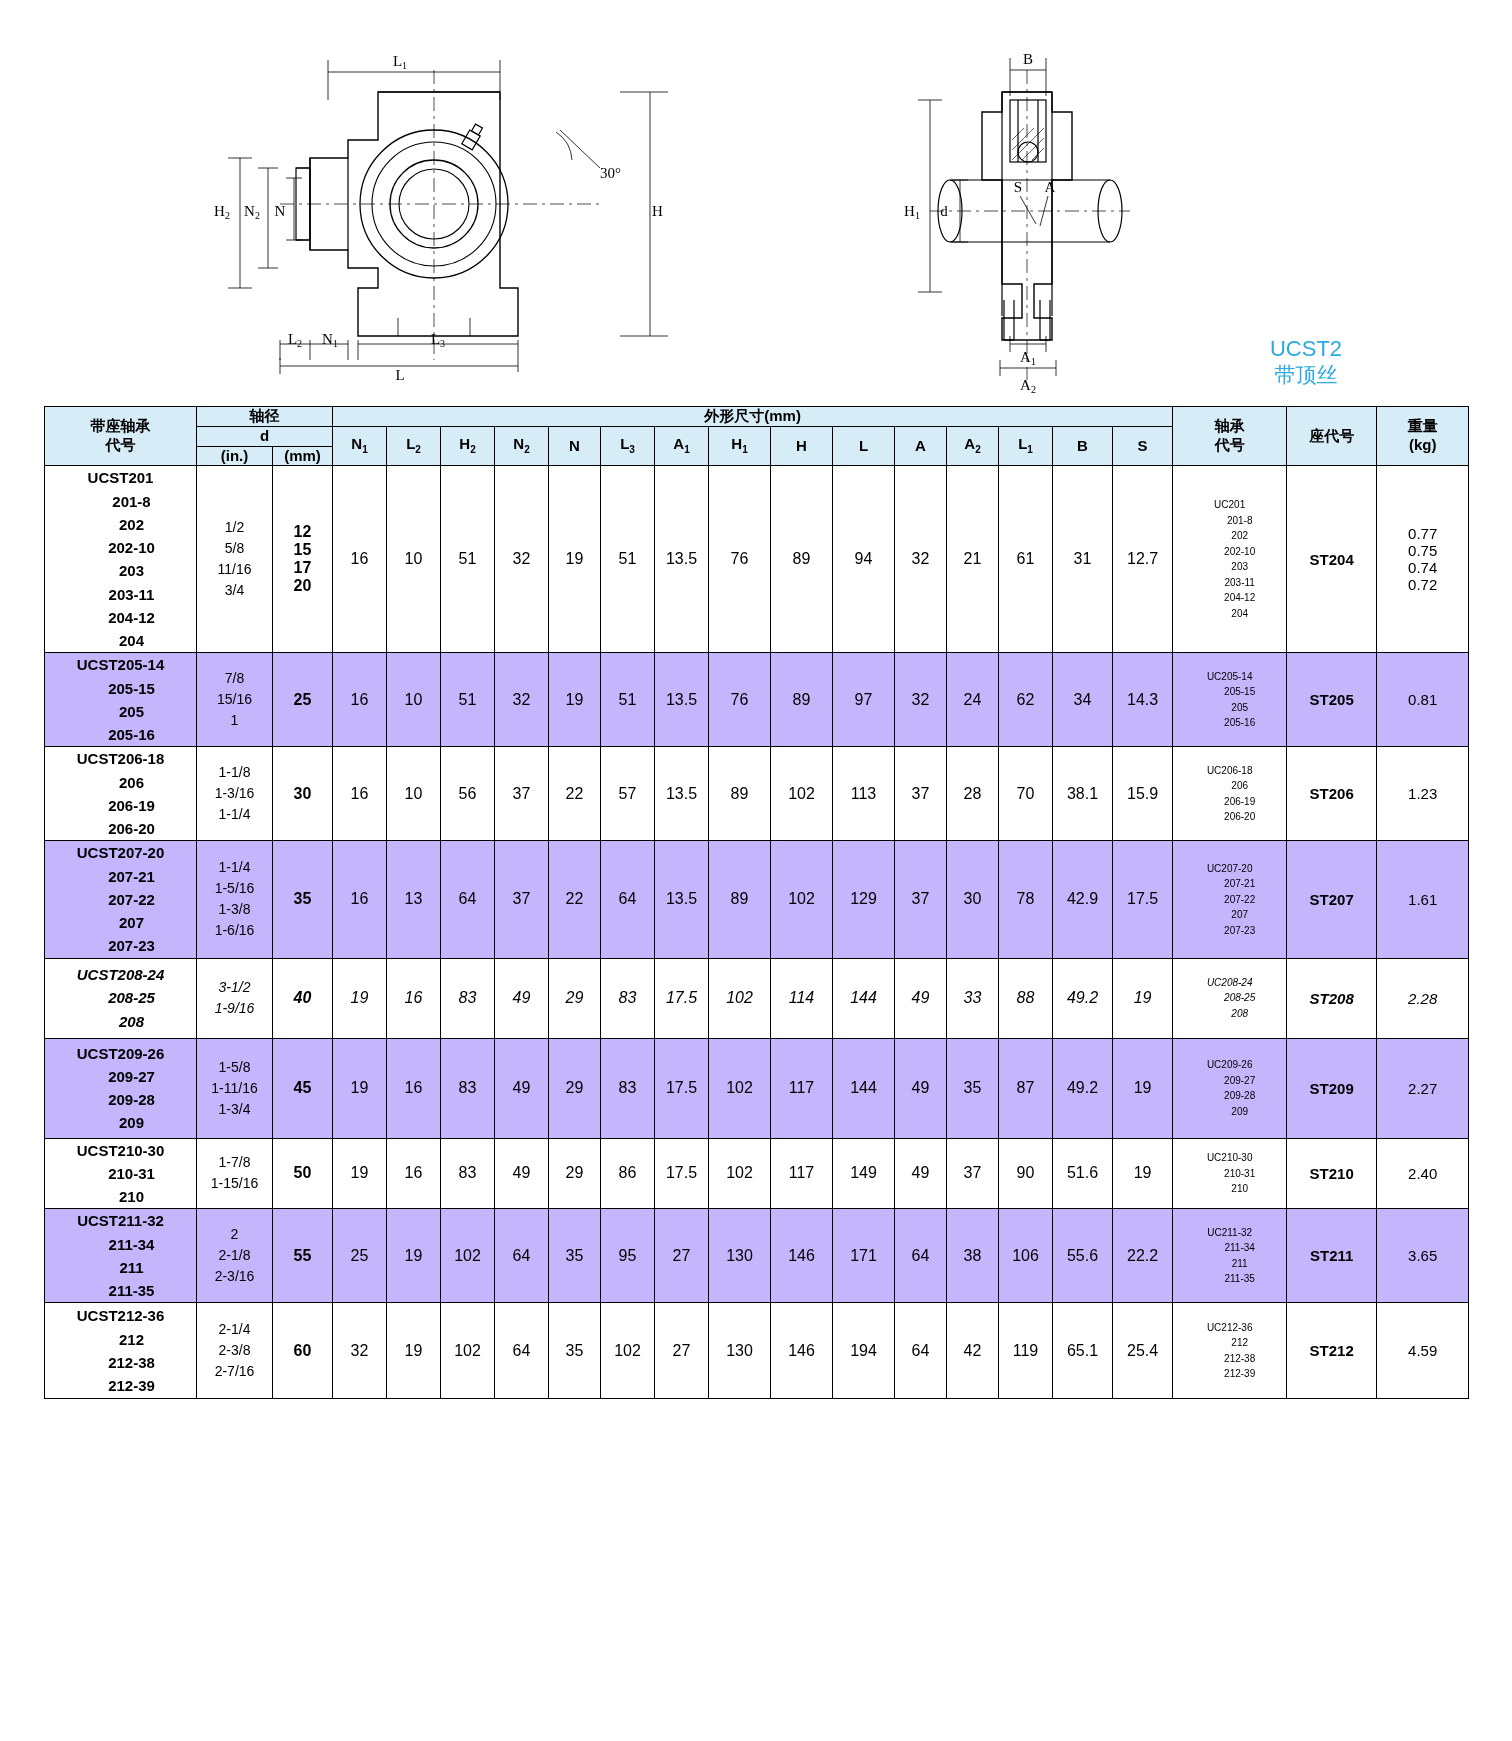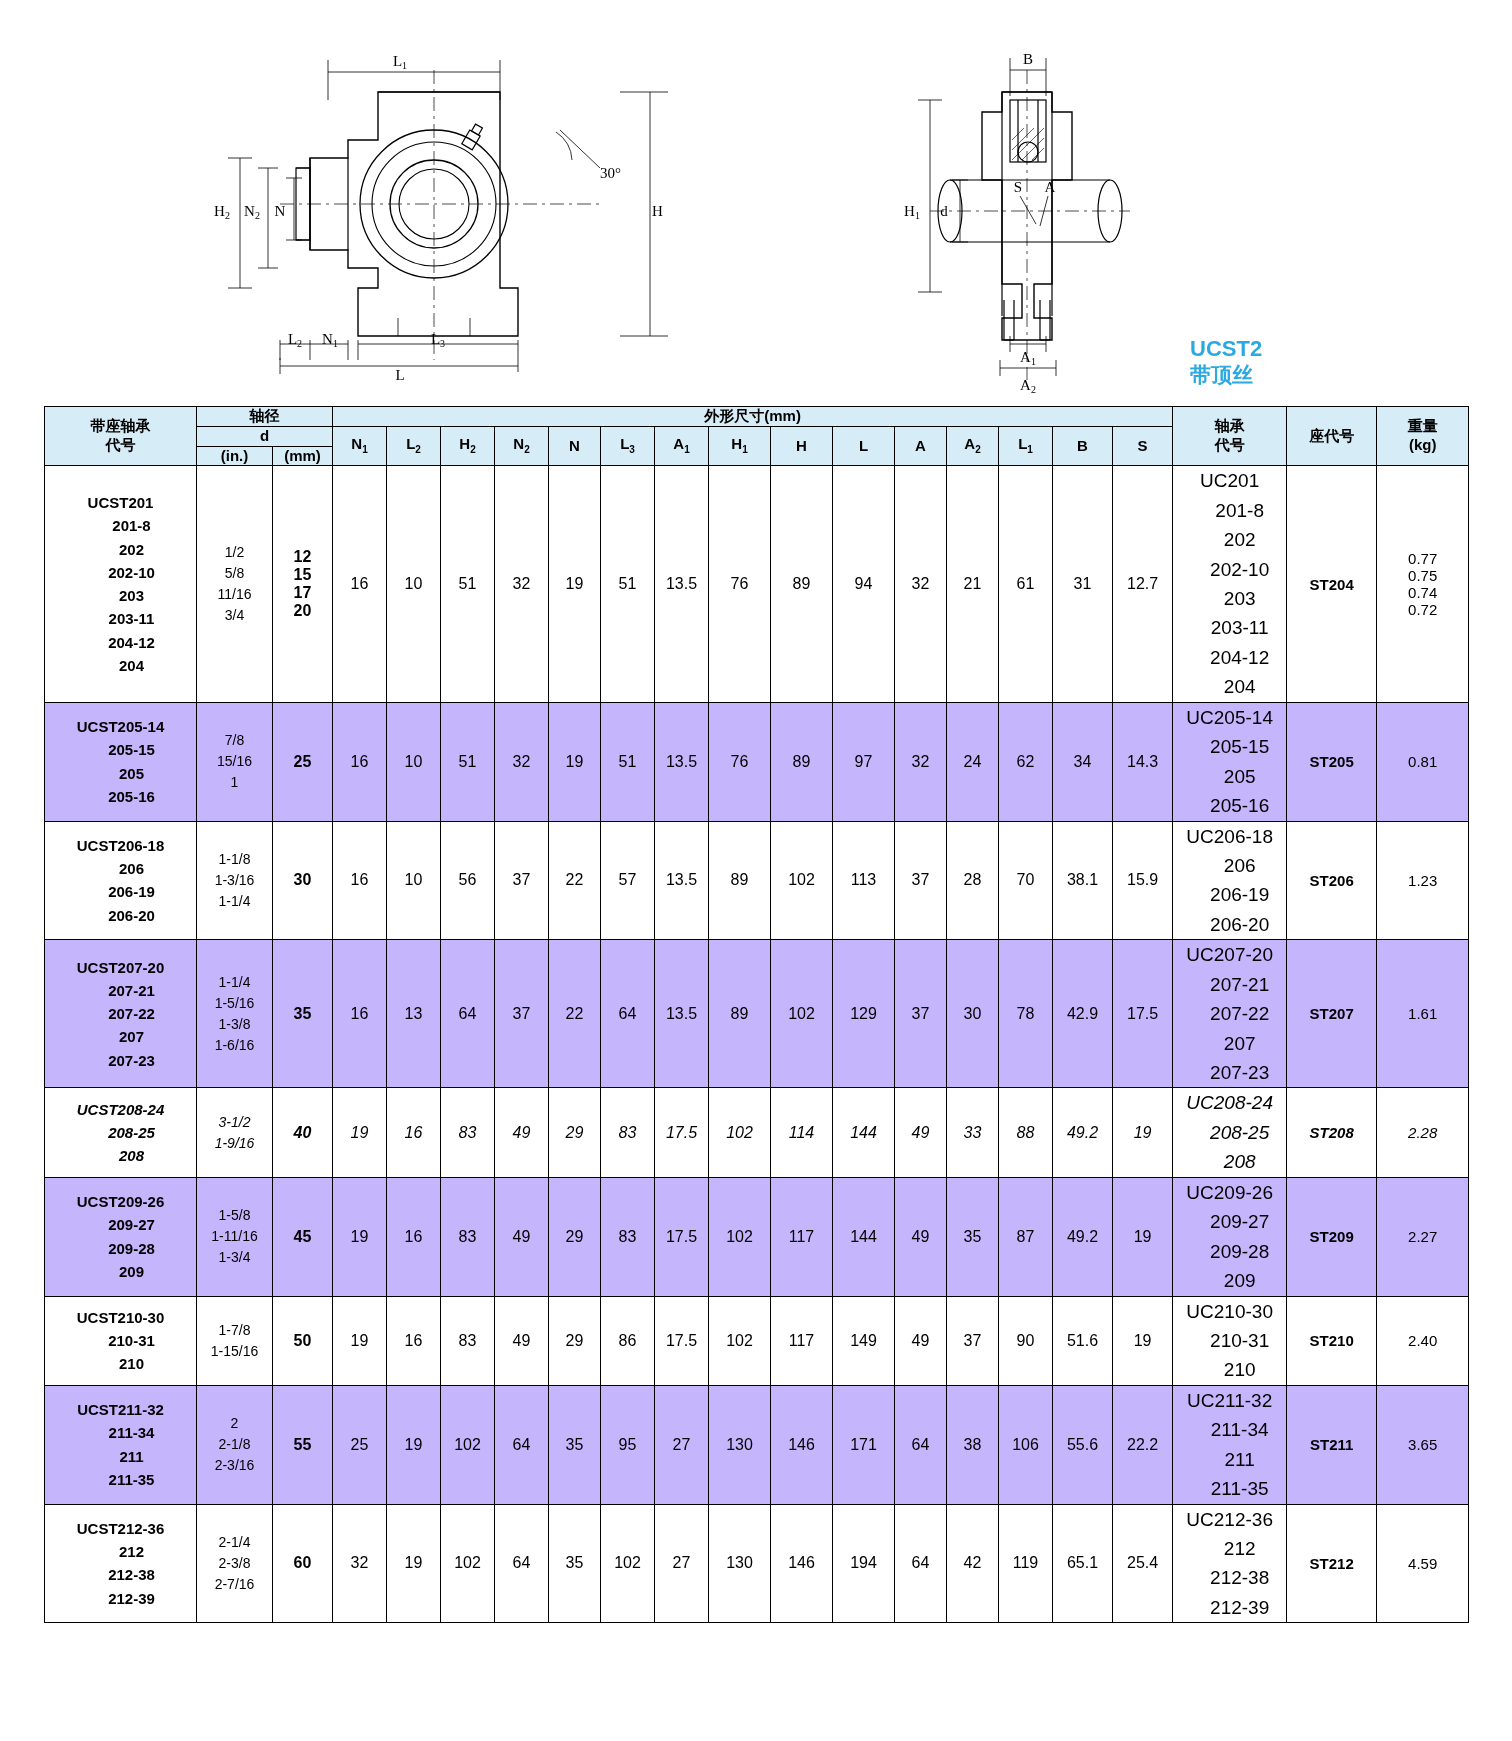--- a/index.html
+++ b/index.html
@@ -10,26 +10,26 @@
     color:#000;
   }
   .page{position:relative;width:1512px;height:1741px;}
 
   
   .drawing{position:relative;height:400px;width:1512px;}
   .dwg-svg{position:absolute;left:0;top:0;}
 
   .label-ucst{
     position:absolute;
-    left:1190px;top:336px;
+    left:1226px;top:336px;
     color:#2ba9e0;
     font-size:22px;
-    font-weight:bold;
+    font-weight:normal;
     line-height:1.2;
-    text-align:left;
+    text-align:center;
     width:160px;
   }
   .label-ucst .cn{font-size:21px;}
 
   
   .tbl-wrap{position:absolute;left:44px;top:406px;width:1424px;}
   table.spec{
     border-collapse:collapse;
     width:1424px;
     font-size:15px;
@@ -52,21 +52,21 @@
     text-align:left;
     padding-left:10px;
     font-weight:bold;
     font-size:15px;
     line-height:1.55;
   }
   td.modelcell .ind{padding-left:22px;display:block;}
   td.bearcell{
     text-align:left;
     padding-left:14px;
-    font-size:19px;
+    font-size:10px;
     line-height:1.55;
   }
   td.bearcell .ind{padding-left:20px;display:block;}
   td.dcell{
     font-size:14px;
     line-height:1.5;
     text-align:left;
     padding-left:8px;
   }
   td.dmm{

